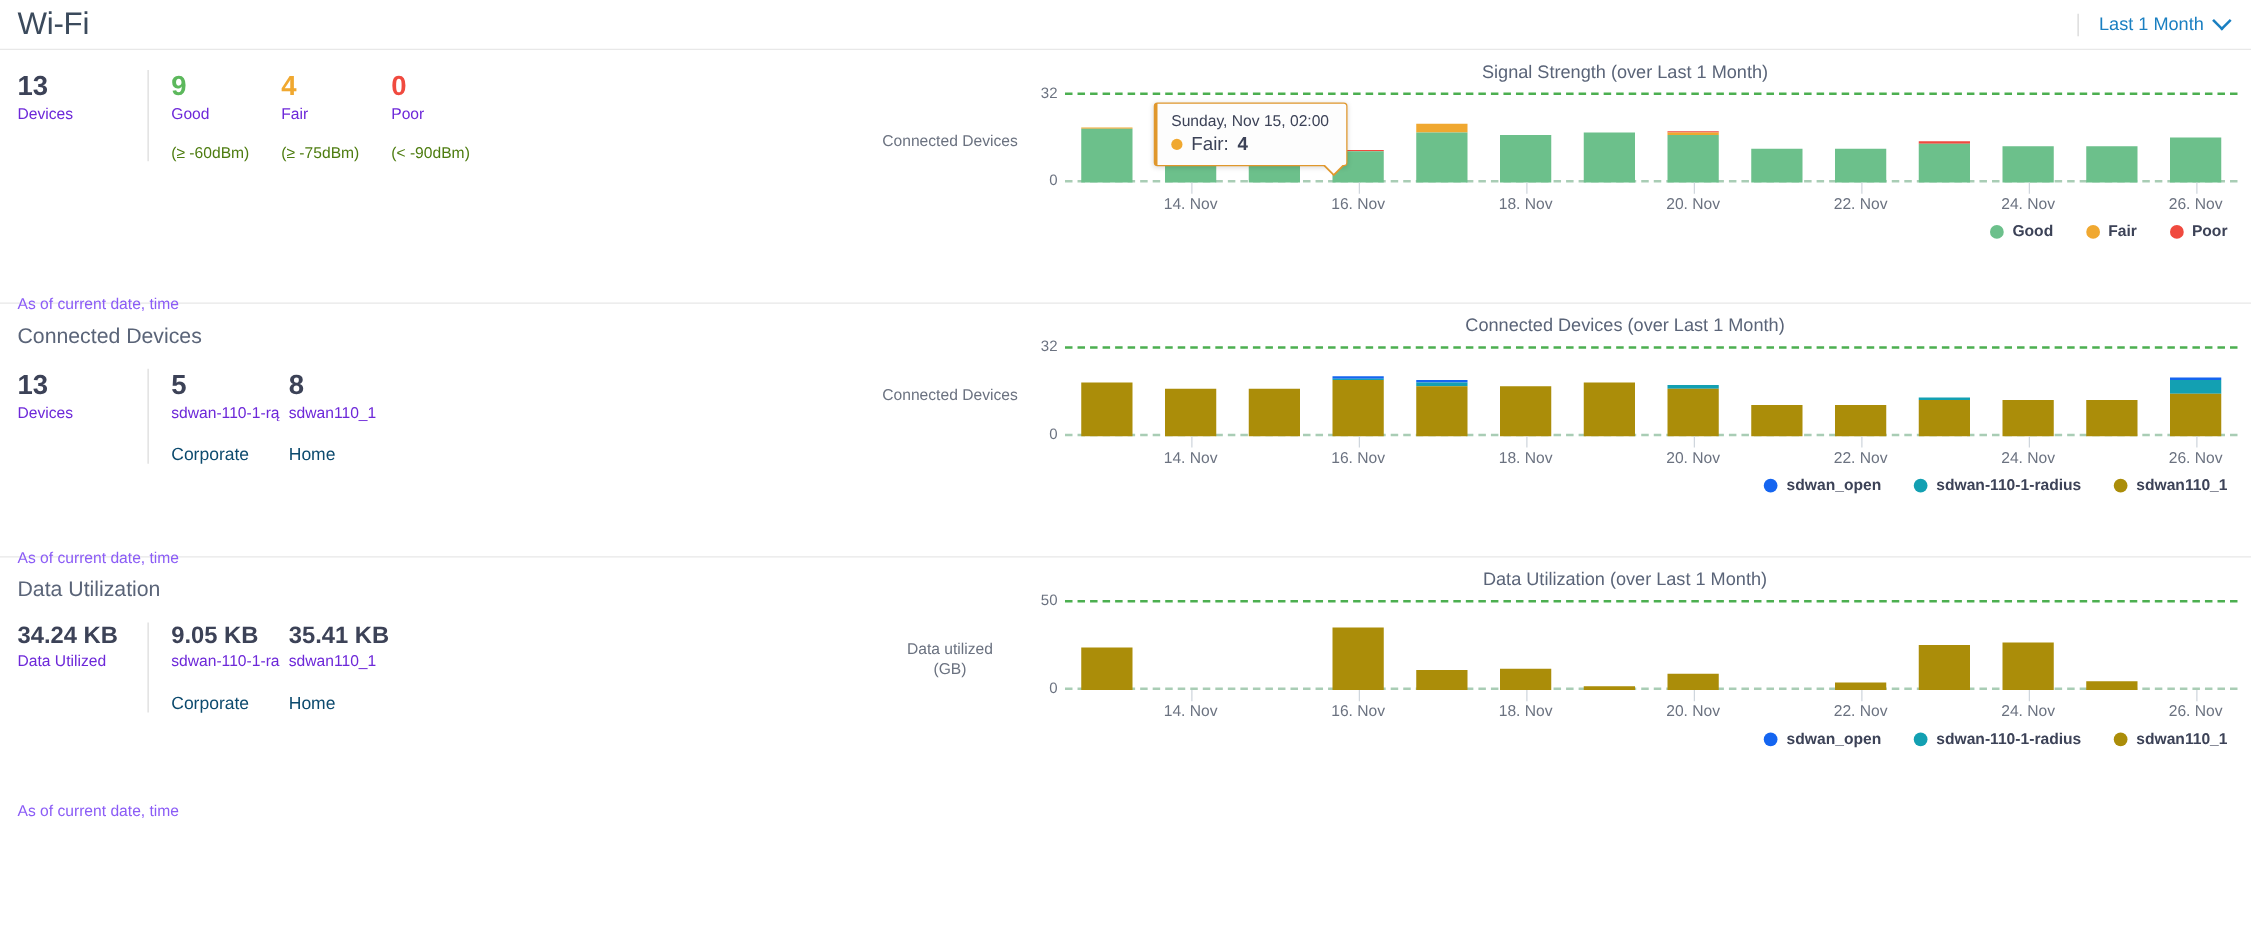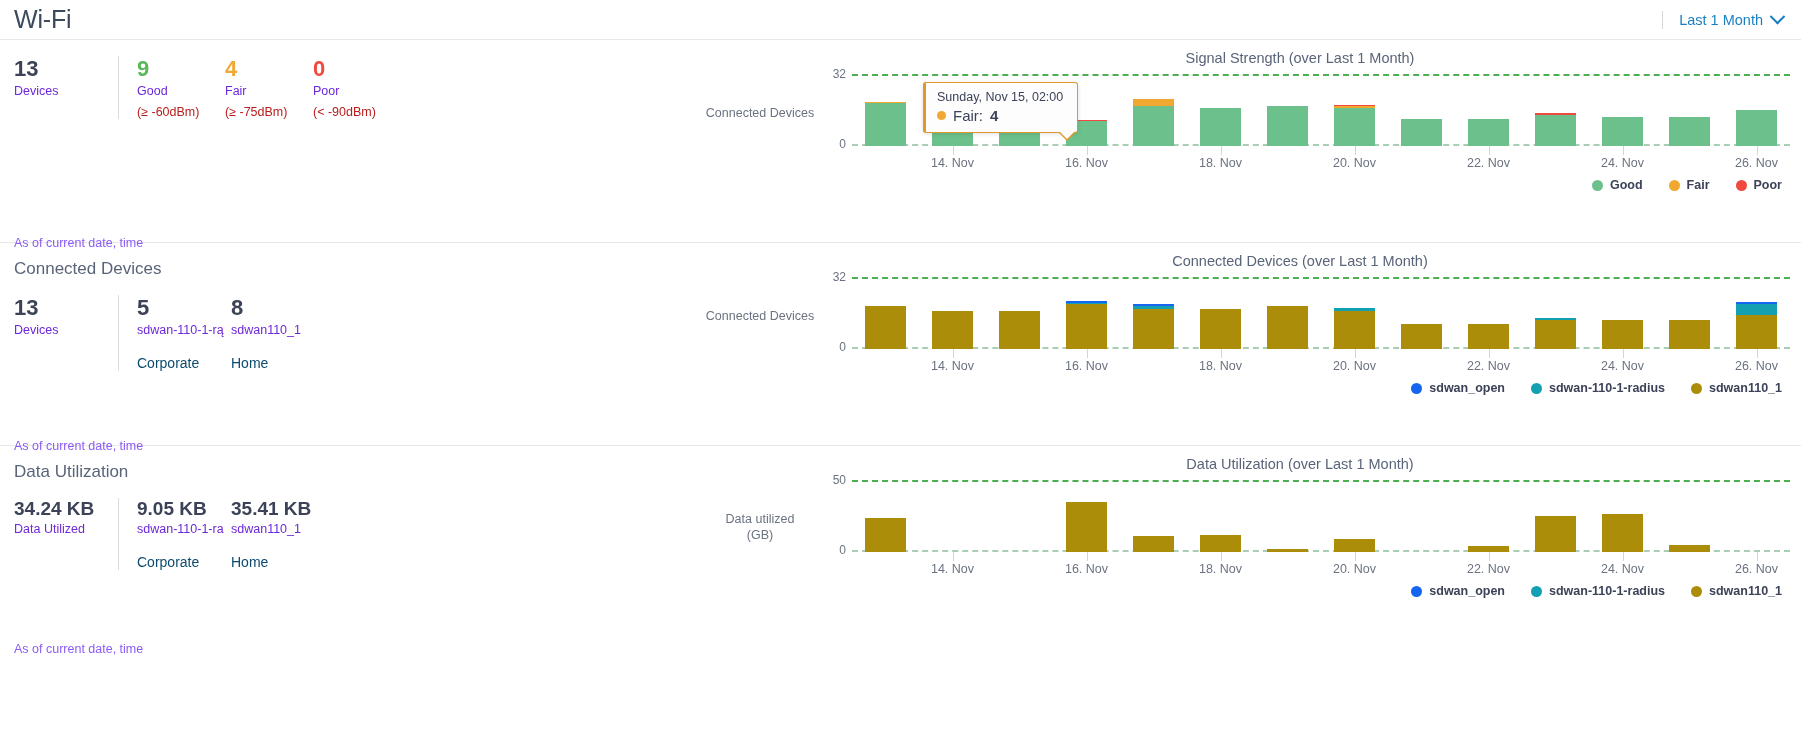--- a/index.html
+++ b/index.html
@@ -98,22 +98,22 @@
   .stat-num.poor { color: #f04a3f; }
   .stat-label {
     font-size: 12.5px;
     color: #6d28d9;
     margin-top: 2px;
     white-space: nowrap;
     overflow: hidden;
   }
   .stat-sub {
     font-size: 12.5px;
-    color: #b91c1c;
-    margin-top: 7px;
+    color: #4d7c0f;
+    margin-top: 17px;
     white-space: nowrap;
   }
   .stat-sub.dark { color: #0c4a6e; font-size: 14px; margin-top: 18px; }
 
   .asof {
     position: absolute;
     left: 14px;
     font-size: 12.5px;
     color: #8b5cf6;
   }

